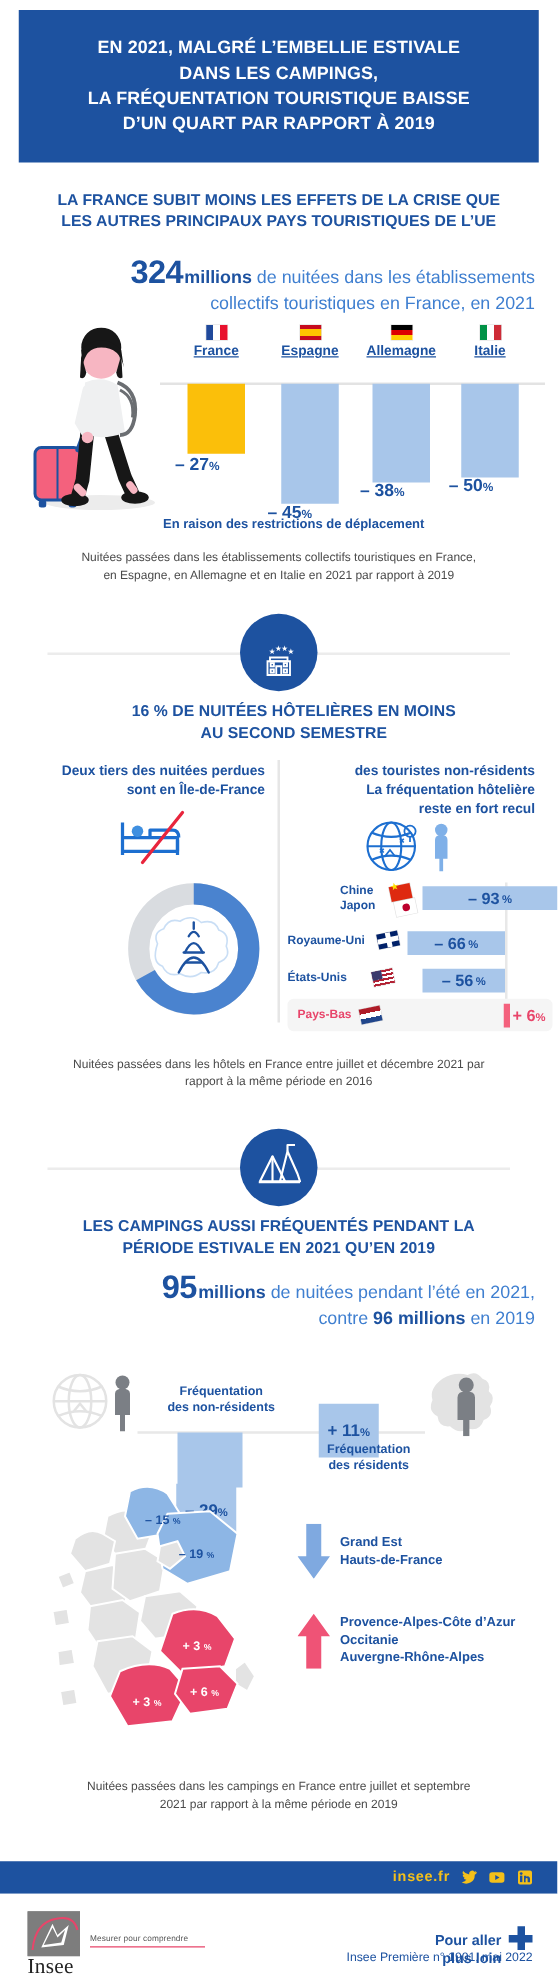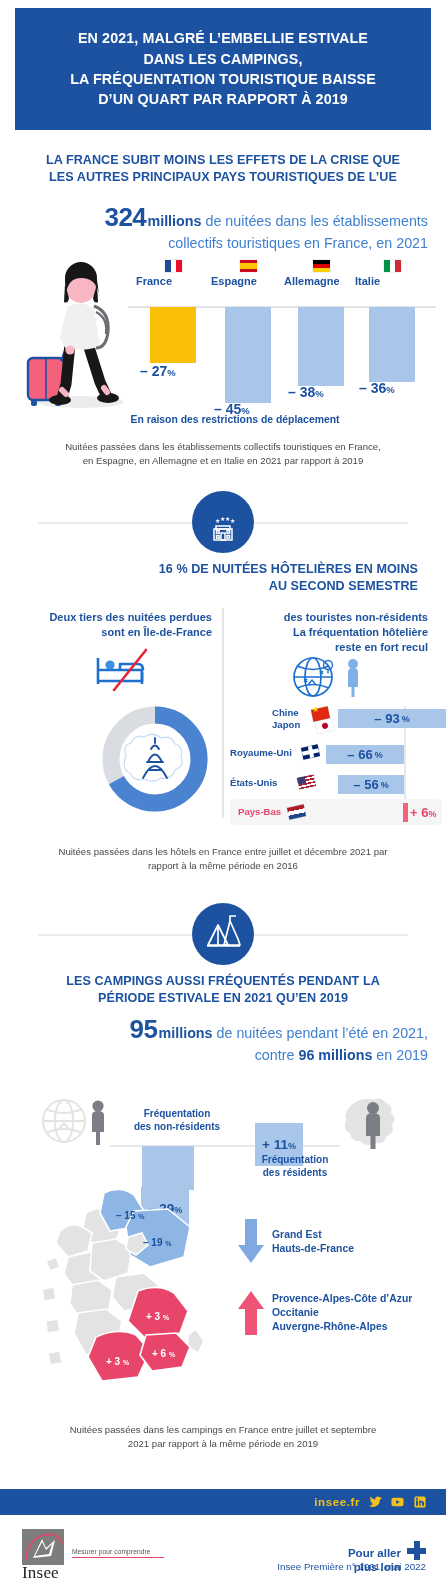--- a/index.html
+++ b/index.html
@@ -48,21 +48,21 @@
   
   .divider{position:absolute;height:2px;background:#ececec;}
   .medal{
     position:absolute;width:62px;height:62px;border-radius:50%;
     background:#1d52a0;display:flex;align-items:center;justify-content:center;
   }
 
   
   .chart1{position:absolute;left:0;top:258px;width:446px;height:160px;}
   .chart1 .axis{position:absolute;left:128px;top:48px;width:308px;height:1.5px;background:#e3e3e3;}
-  .c1col{position:absolute;top:0;width:74px;}
+  .c1col{position:absolute;top:0;width:74px;text-align:center;text-decoration:underline;}
   .c1flag{height:16px;display:flex;align-items:center;justify-content:center;}
   .c1name{font-weight:bold;font-size:11px;color:#1d52a0;margin-top:1px;}
   .c1bar{position:absolute;top:49px;width:46px;}
   .c1val{position:absolute;font-weight:bold;color:#1d52a0;font-size:14px;white-space:nowrap;}
   .c1val .pct{font-size:9.5px;font-weight:bold;}
 
   
   .flag{display:inline-block;width:17px;height:12px;border:0;vertical-align:middle;
         box-shadow:0 0 0 .5px rgba(0,0,0,.12);}
   .fl-fr{background:linear-gradient(90deg,#20499b 0 33.3%,#fff 33.3% 66.6%,#e8112d 66.6% 100%);}
@@ -224,21 +224,21 @@
     </div>
 
     <div class="c1col" style="left:355px;">
       <div class="c1flag">
           <i class="flag fl-it"></i>
         </div>
       <div class="c1name">Italie</div>
     </div>
     <div class="c1bar" style="left:369px;height:75px;background:#a8c6ea;"></div>
     <div class="c1val" style="left:359px;top:122px;">
-      <span>– 36</span><span class="pct">%</span>
+      <span>– 50</span><span class="pct">%</span>
     </div>
   </div>
 
   <div class="subnote" style="position:absolute;left:40px;top:414px;width:390px;">En raison des restrictions de déplacement</div>
 
   <div class="caption" style="position:absolute;left:28px;top:440px;width:390px;">
     <div>Nuitées passées dans les établissements collectifs touristiques en France,</div>
     <div>en Espagne, en Allemagne et en Italie en 2021 par rapport à 2019</div>
   </div>
 
@@ -257,21 +257,21 @@
       </g>
       <g fill="#fff">
         <text x="12" y="21" font-size="6" font-family="DejaVu Sans">★</text>
         <text x="17" y="19" font-size="6" font-family="DejaVu Sans">★</text>
         <text x="22" y="19" font-size="6" font-family="DejaVu Sans">★</text>
         <text x="27" y="21" font-size="6" font-family="DejaVu Sans">★</text>
       </g>
     </svg>
   </div>
 
-  <div class="sec-h" style="position:absolute;left:12px;top:561px;width:406px;text-align:right;">
+  <div class="sec-h" style="position:absolute;left:32px;top:561px;width:406px;">
     <span>16 % DE NUITÉES HÔTELIÈRES EN MOINS</span>
     <span>AU SECOND SEMESTRE</span>
   </div>
 
   <div class="vsep" style="left:222px;top:608px;height:210px;"></div>
 
   <div class="panel-h" style="position:absolute;left:22px;top:610px;width:190px;">
     <span>Deux tiers des nuitées perdues</span>
     <span>sont en Île-de-France</span>
   </div>

